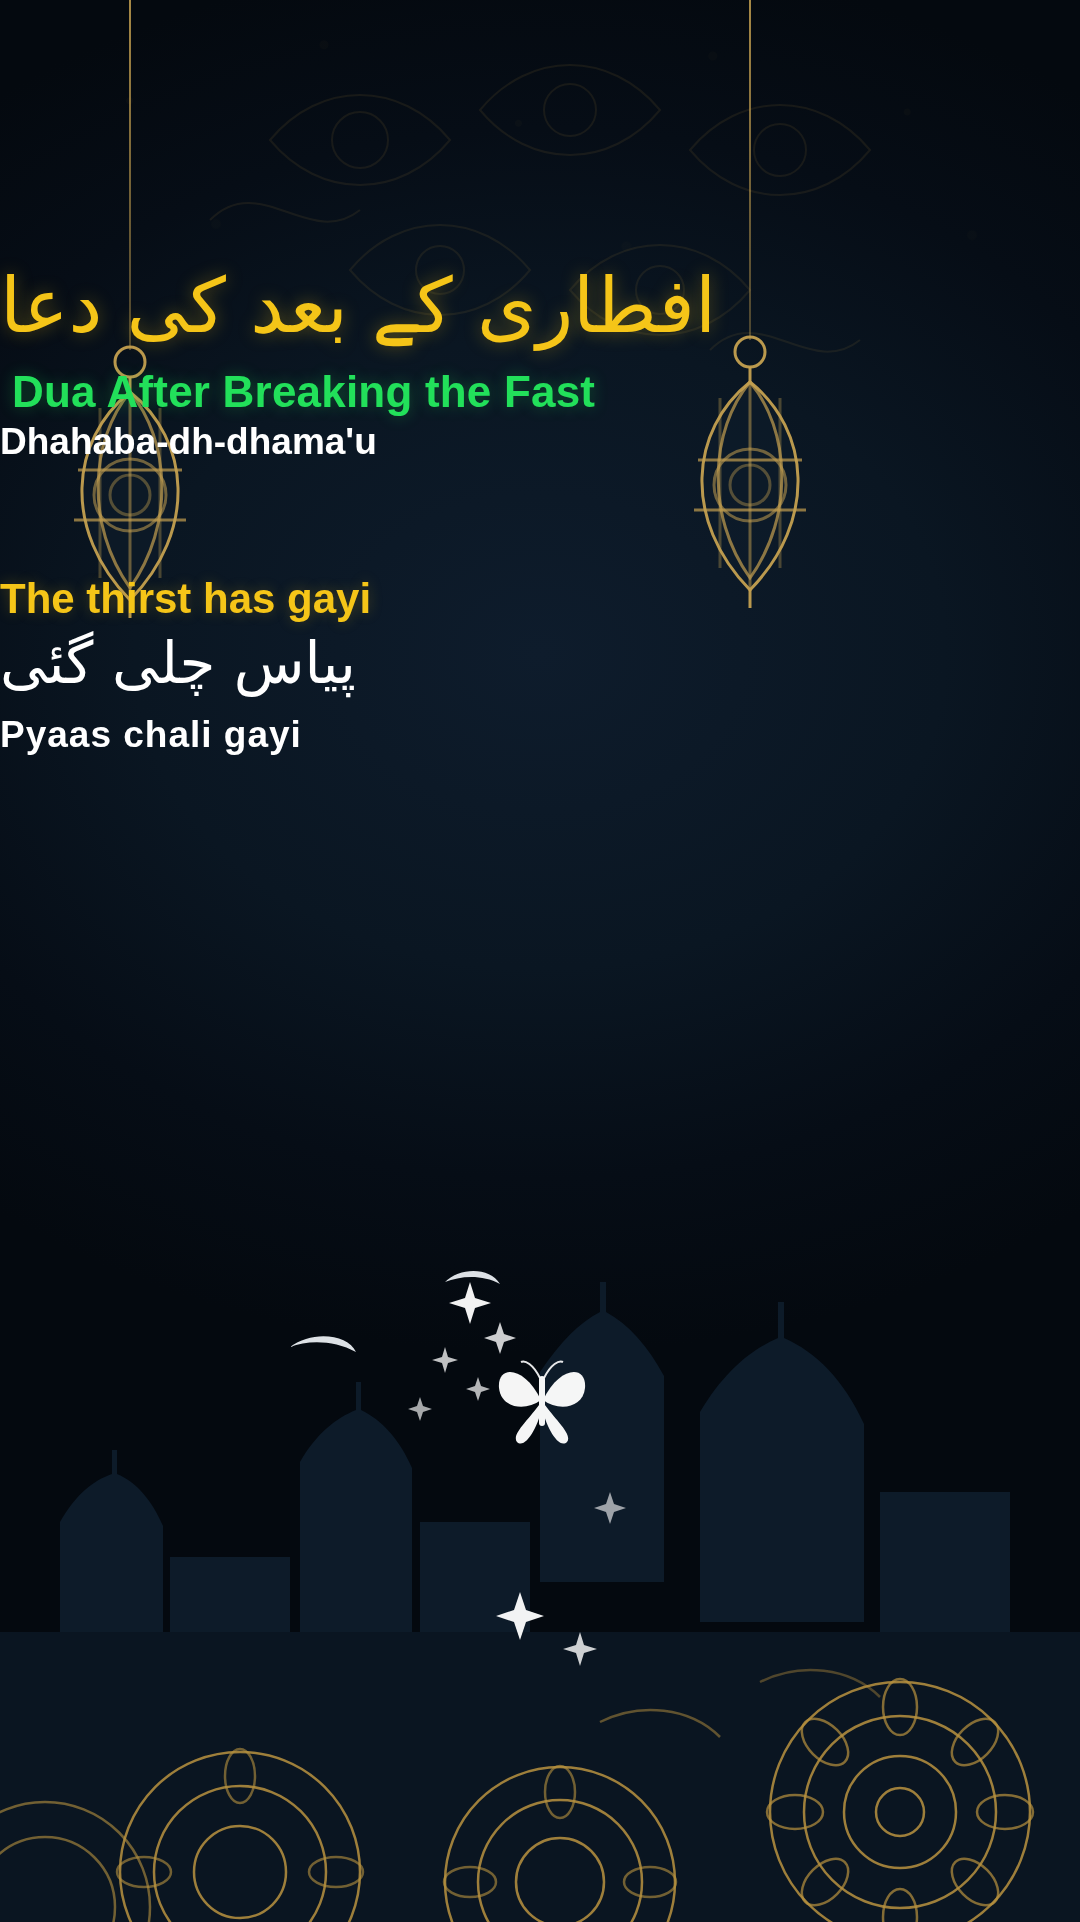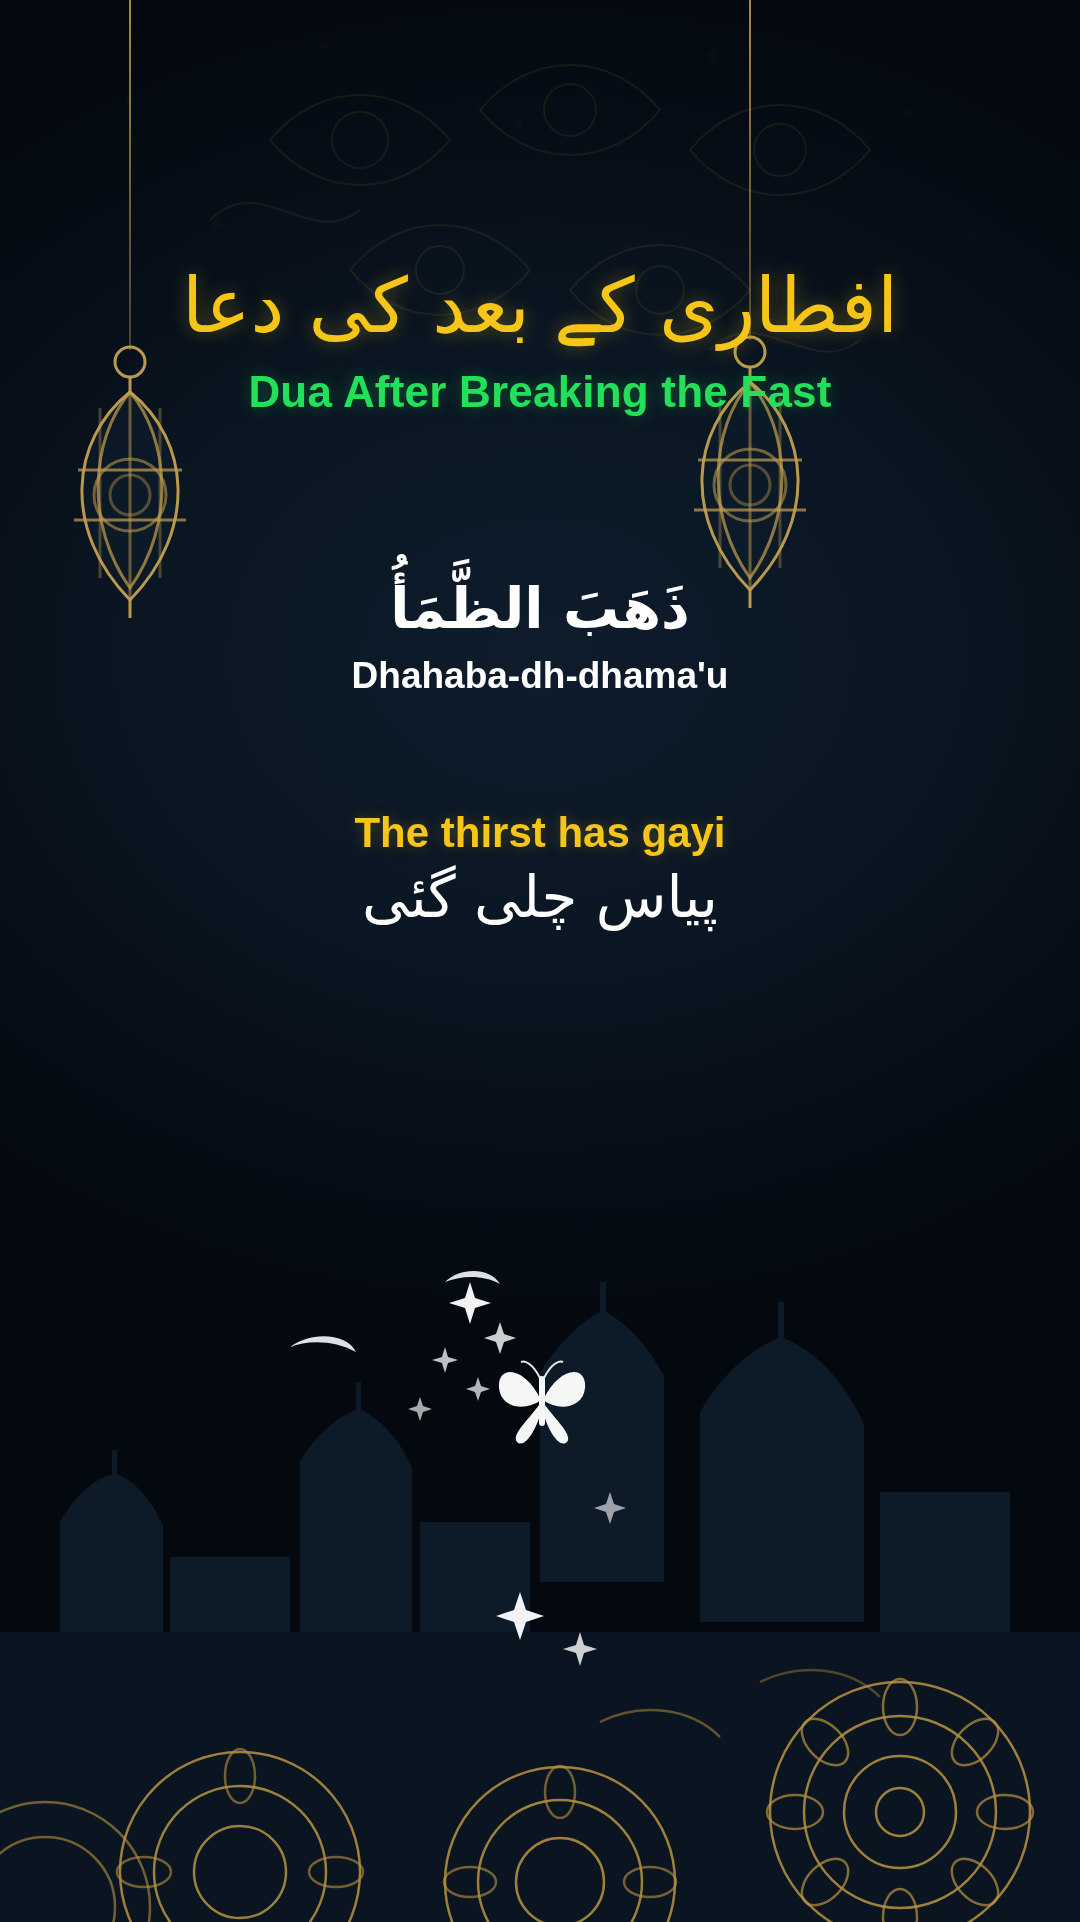--- a/index.html
+++ b/index.html
@@ -57,39 +57,40 @@
     background: linear-gradient(180deg, rgba(196,160,80,0.85), rgba(196,160,80,0.35));
     transform: translateX(-50%);
   }
   .lantern-left { left: 40px; top: 0; }
   .lantern-right { left: 660px; top: 0; }
   .lantern svg { position: absolute; left: 0; }
 
   .content {
     position: absolute;
     top: 0; left: 0; right: 0;
-    text-align: center;
+    text-align: left;
   }
   .title-urdu {
     margin-top: 258px;
     font-family: "DejaVu Sans", sans-serif;
     font-size: 76px;
     line-height: 1.25;
     color: #f5c518;
     direction: rtl;
     text-shadow: 0 0 18px rgba(245,197,24,0.35);
     font-weight: 500;
   }
   .title-en {
     margin-top: 14px;
     font-size: 44px;
     font-weight: bold;
     color: #22e05a;
     letter-spacing: 0.2px;
     text-shadow: 0 0 16px rgba(34,224,90,0.30);
+    padding-left: 12px;
   }
   .arabic {
     margin-top: 150px;
     font-family: "DejaVu Sans", sans-serif;
     font-size: 56px;
     color: #ffffff;
     direction: rtl;
     line-height: 1.5;
     font-weight: 600;
   }
@@ -192,24 +193,24 @@
         <circle cx="90" cy="485" r="36" stroke-opacity="0.55"></circle>
         <circle cx="90" cy="485" r="20" stroke-opacity="0.4"></circle>
         <path d="M90 590 L90 608"></path>
       </g>
     </svg>
   </div>
 
   <div class="content">
     <div class="title-urdu">افطاری کے بعد کی دعا</div>
     <div class="title-en">Dua After Breaking the Fast</div>
-    <div class="arabic">ذَهَبَ الظَّمَأُ</div>
     <div class="translit">Dhahaba-dh-dhama'u</div>
     <div class="meaning">The thirst has gayi</div>
     <div class="urdu-meaning">پیاس چلی گئی</div>
+    <div class="urdu-translit">Pyaas chali gayi</div>
   </div>
 
   <svg class="skyline" viewBox="0 0 1080 760">
 
     <g fill="#0d1b29">
       <path d="M540 210 C 560 180, 580 160, 600 150 L600 120 L606 120 L606 150 C 628 162, 648 184, 664 214 L664 420 L540 420 Z"></path>
       <path d="M700 250 C 724 210, 750 188, 778 176 L778 140 L784 140 L784 176 C 816 190, 844 218, 864 262 L864 460 L700 460 Z"></path>
       <path d="M300 300 C 316 272, 336 256, 356 248 L356 220 L361 220 L361 248 C 382 258, 400 278, 412 306 L412 470 L300 470 Z"></path>
       <path d="M60 360 C 76 332, 94 318, 112 312 L112 288 L117 288 L117 312 C 136 320, 152 338, 163 364 L163 520 L60 520 Z"></path>
       <rect x="170" y="395" width="120" height="140"></rect>

